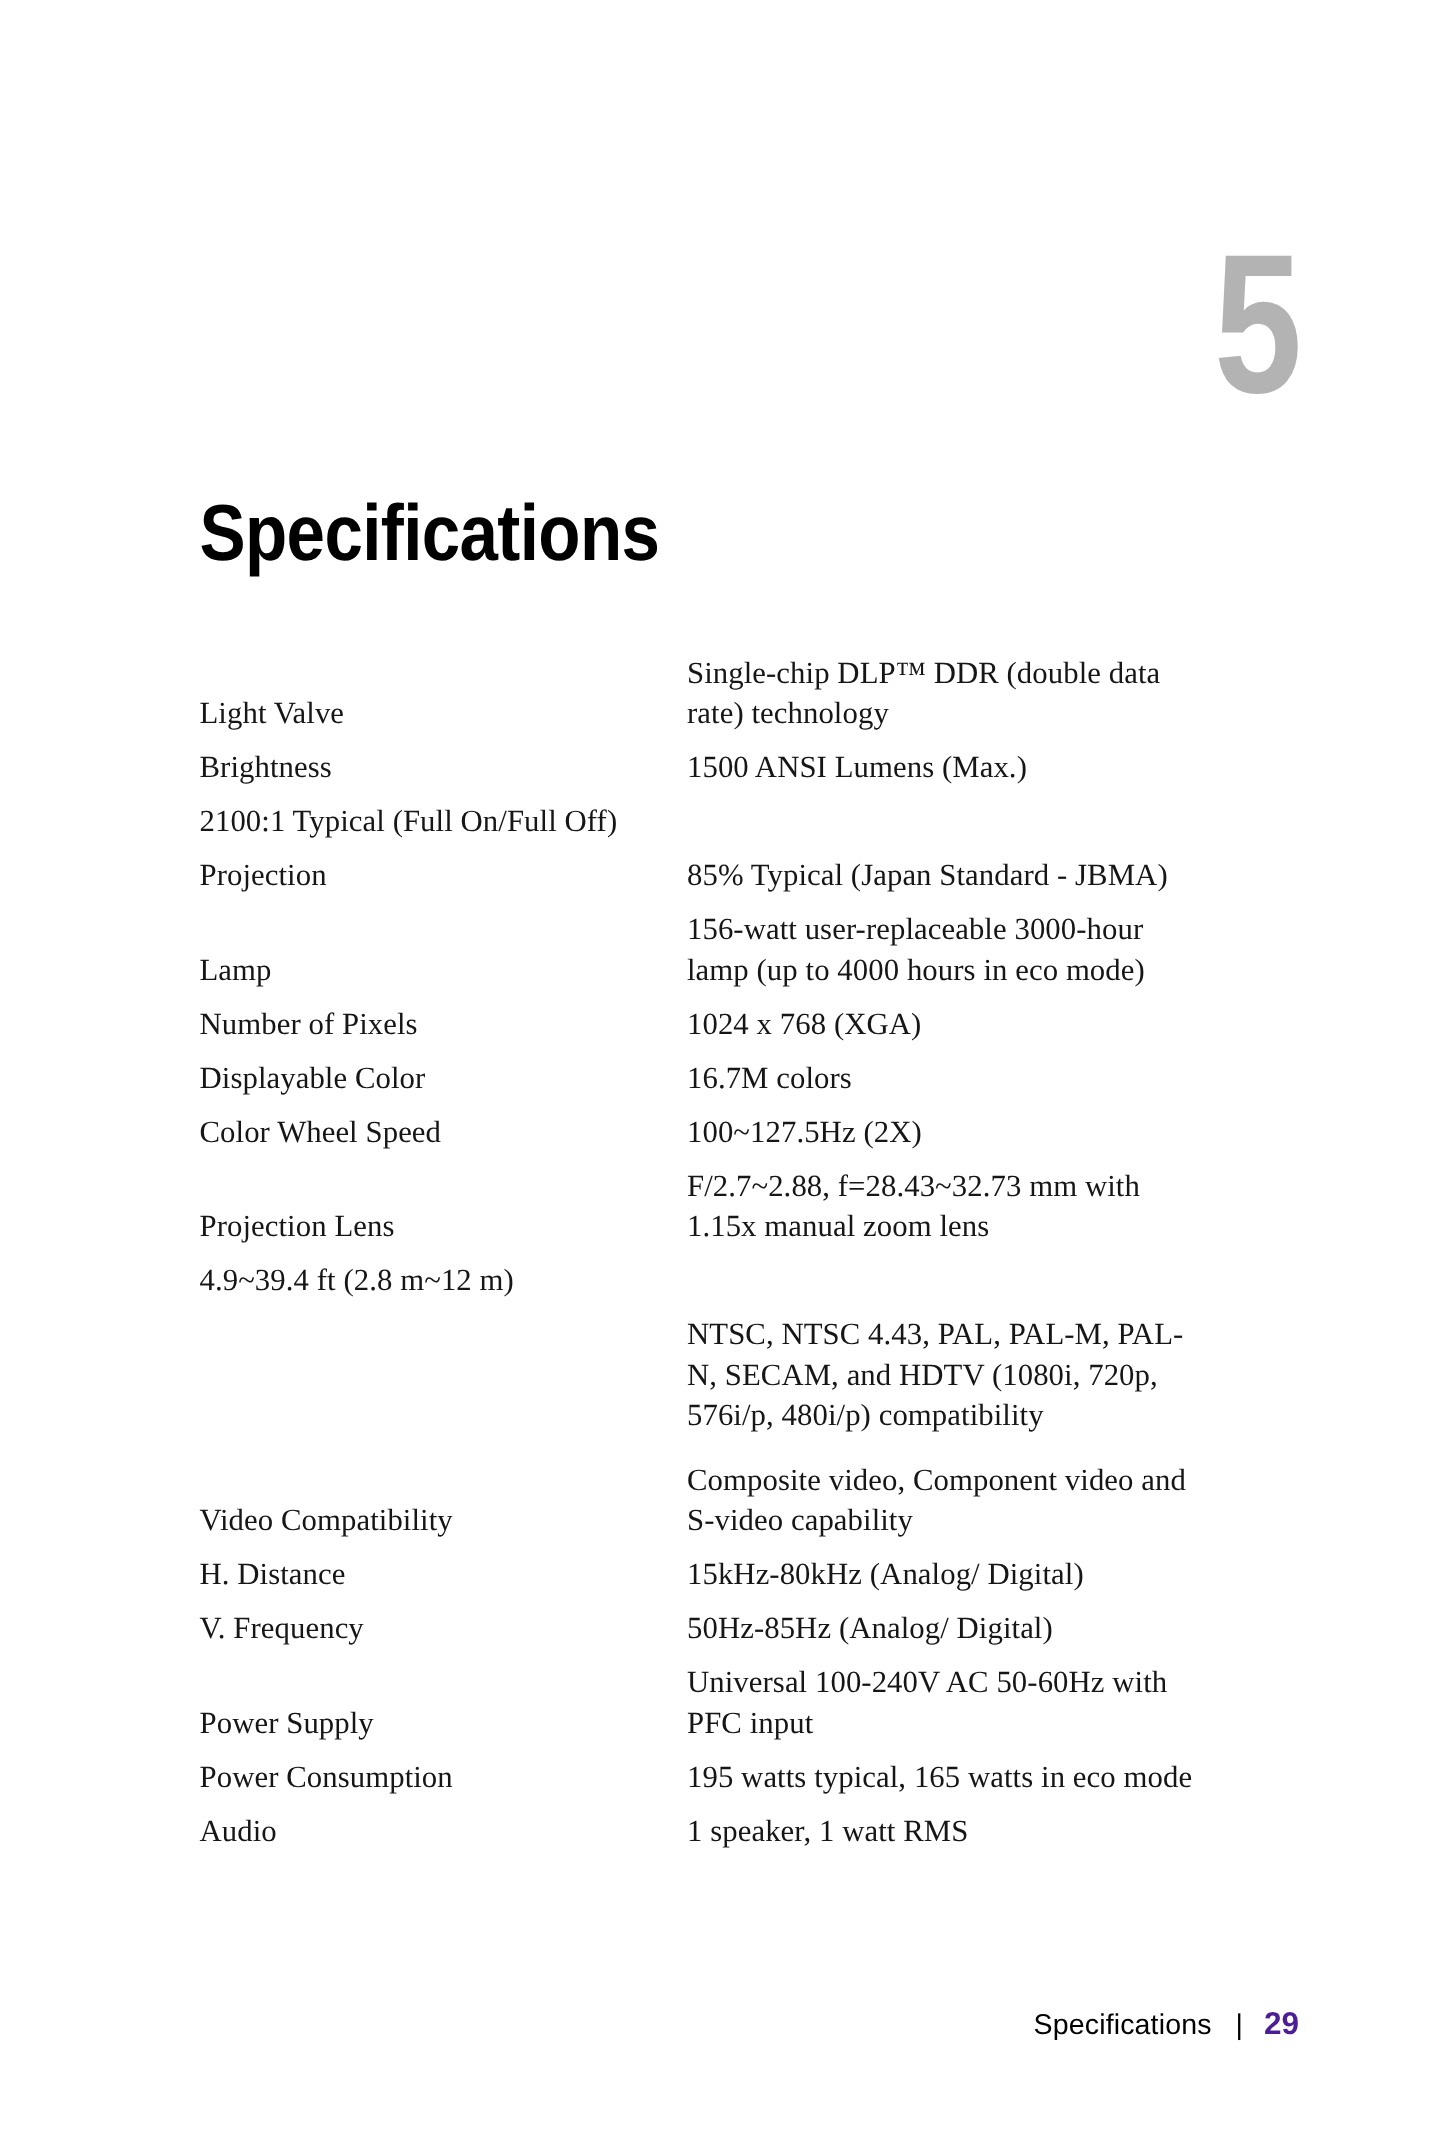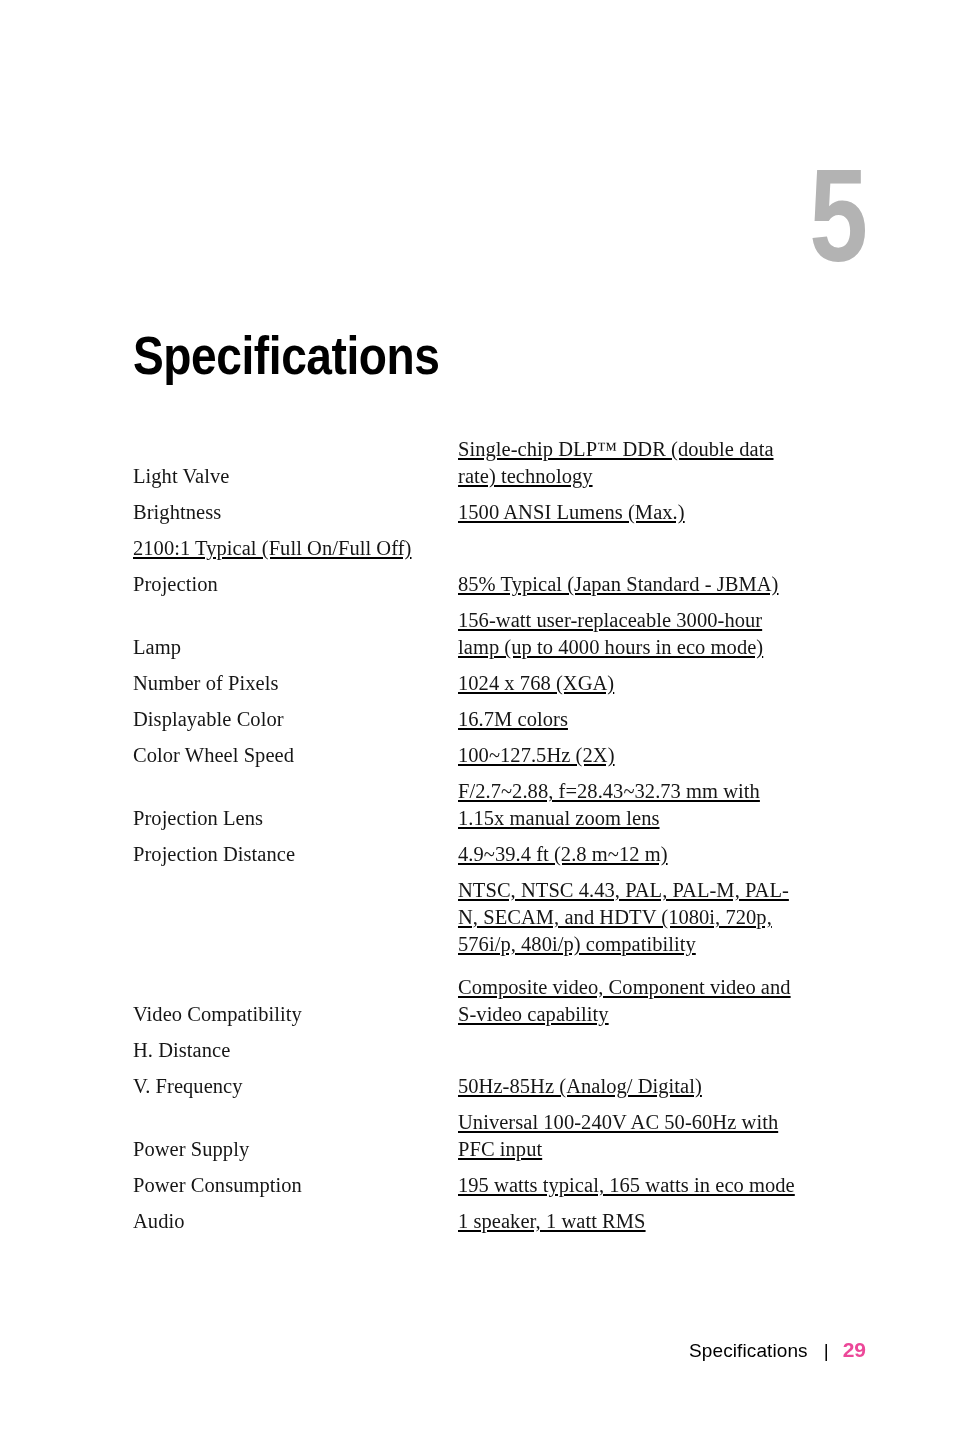--- a/index.html
+++ b/index.html
@@ -71,21 +71,20 @@
     flex: 0 0 325px;
     font-size: 20.5px;
     line-height: 27px;
     color: #161616;
     letter-spacing: 0.05px;
   }
 
   .spec-values {
     flex: 1 1 auto;
     min-width: 0;
-    text-decoration: underline;
   }
 
   .spec-value {
     font-size: 20.5px;
     line-height: 27px;
     color: #161616;
     letter-spacing: 0.05px;
     max-width: 350px;
   }
 
@@ -110,21 +109,21 @@
     letter-spacing: 0.1px;
   }
   .footer-divider {
     font-size: 19px;
     color: #000000;
     margin: 0 14px 0 16px;
   }
   .footer-page {
     font-size: 21px;
     font-weight: bold;
-    color: #ec4899;
+    color: #4c1d95;
   }
 </style>
 </head>
 <body>
 
 <div class="page">
 
   <div class="chapter-number">5</div>
 
   <h1 class="chapter-title">Specifications</h1>
@@ -177,34 +176,36 @@
           <div class="spec-value">100~127.5Hz (2X)</div>
         </div>
       </div>
       <div class="spec-row">
         <div class="spec-label">Projection Lens</div>
         <div class="spec-values">
           <div class="spec-value">F/2.7~2.88, f=28.43~32.73 mm with 1.15x manual zoom lens</div>
         </div>
       </div>
       <div class="spec-row">
-        <div class="spec-label">Projection Distance</div>
         <div class="spec-values">
           <div class="spec-value">4.9~39.4 ft (2.8 m~12 m)</div>
         </div>
       </div>
       <div class="spec-row">
         <div class="spec-label">Video Compatibility</div>
         <div class="spec-values">
           <div class="spec-value">NTSC, NTSC 4.43, PAL, PAL-M, PAL-N, SECAM, and HDTV (1080i, 720p, 576i/p, 480i/p) compatibility</div>
           <div class="spec-value">Composite video, Component video and S-video capability</div>
         </div>
       </div>
       <div class="spec-row">
         <div class="spec-label">H. Distance</div>
+        <div class="spec-values">
+          <div class="spec-value">15kHz-80kHz (Analog/ Digital)</div>
+        </div>
       </div>
       <div class="spec-row">
         <div class="spec-label">V. Frequency</div>
         <div class="spec-values">
           <div class="spec-value">50Hz-85Hz (Analog/ Digital)</div>
         </div>
       </div>
       <div class="spec-row">
         <div class="spec-label">Power Supply</div>
         <div class="spec-values">

